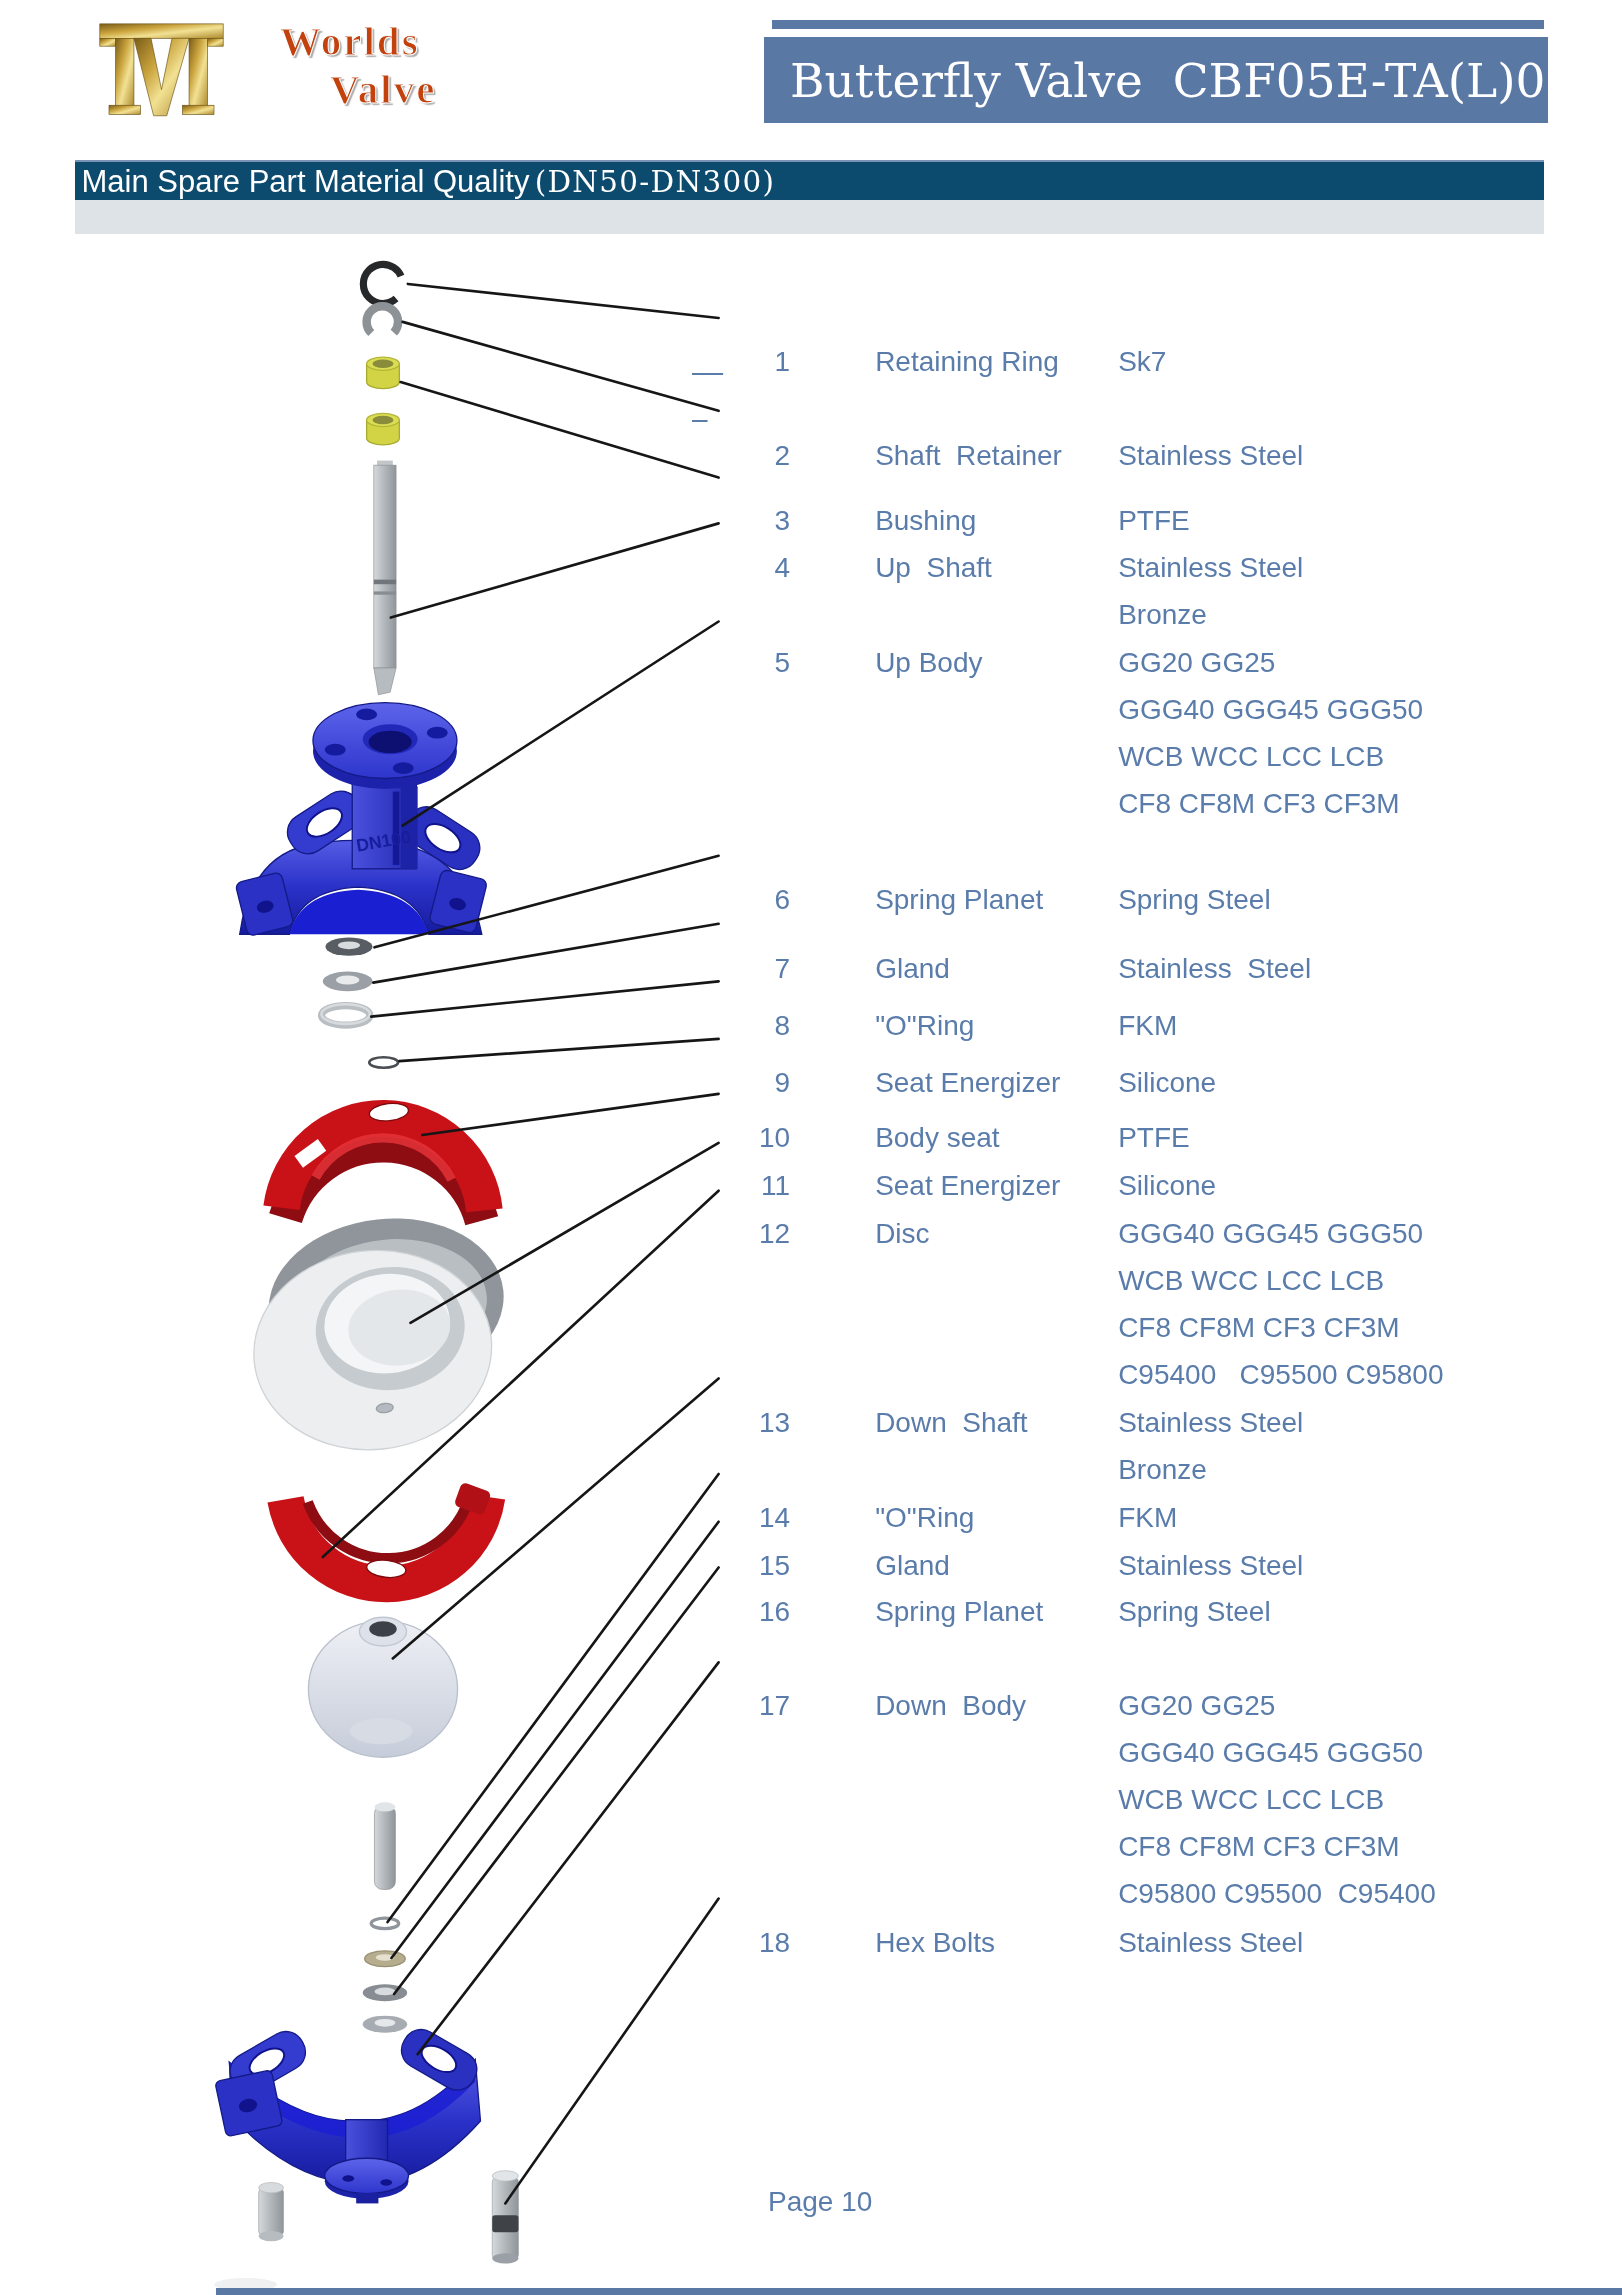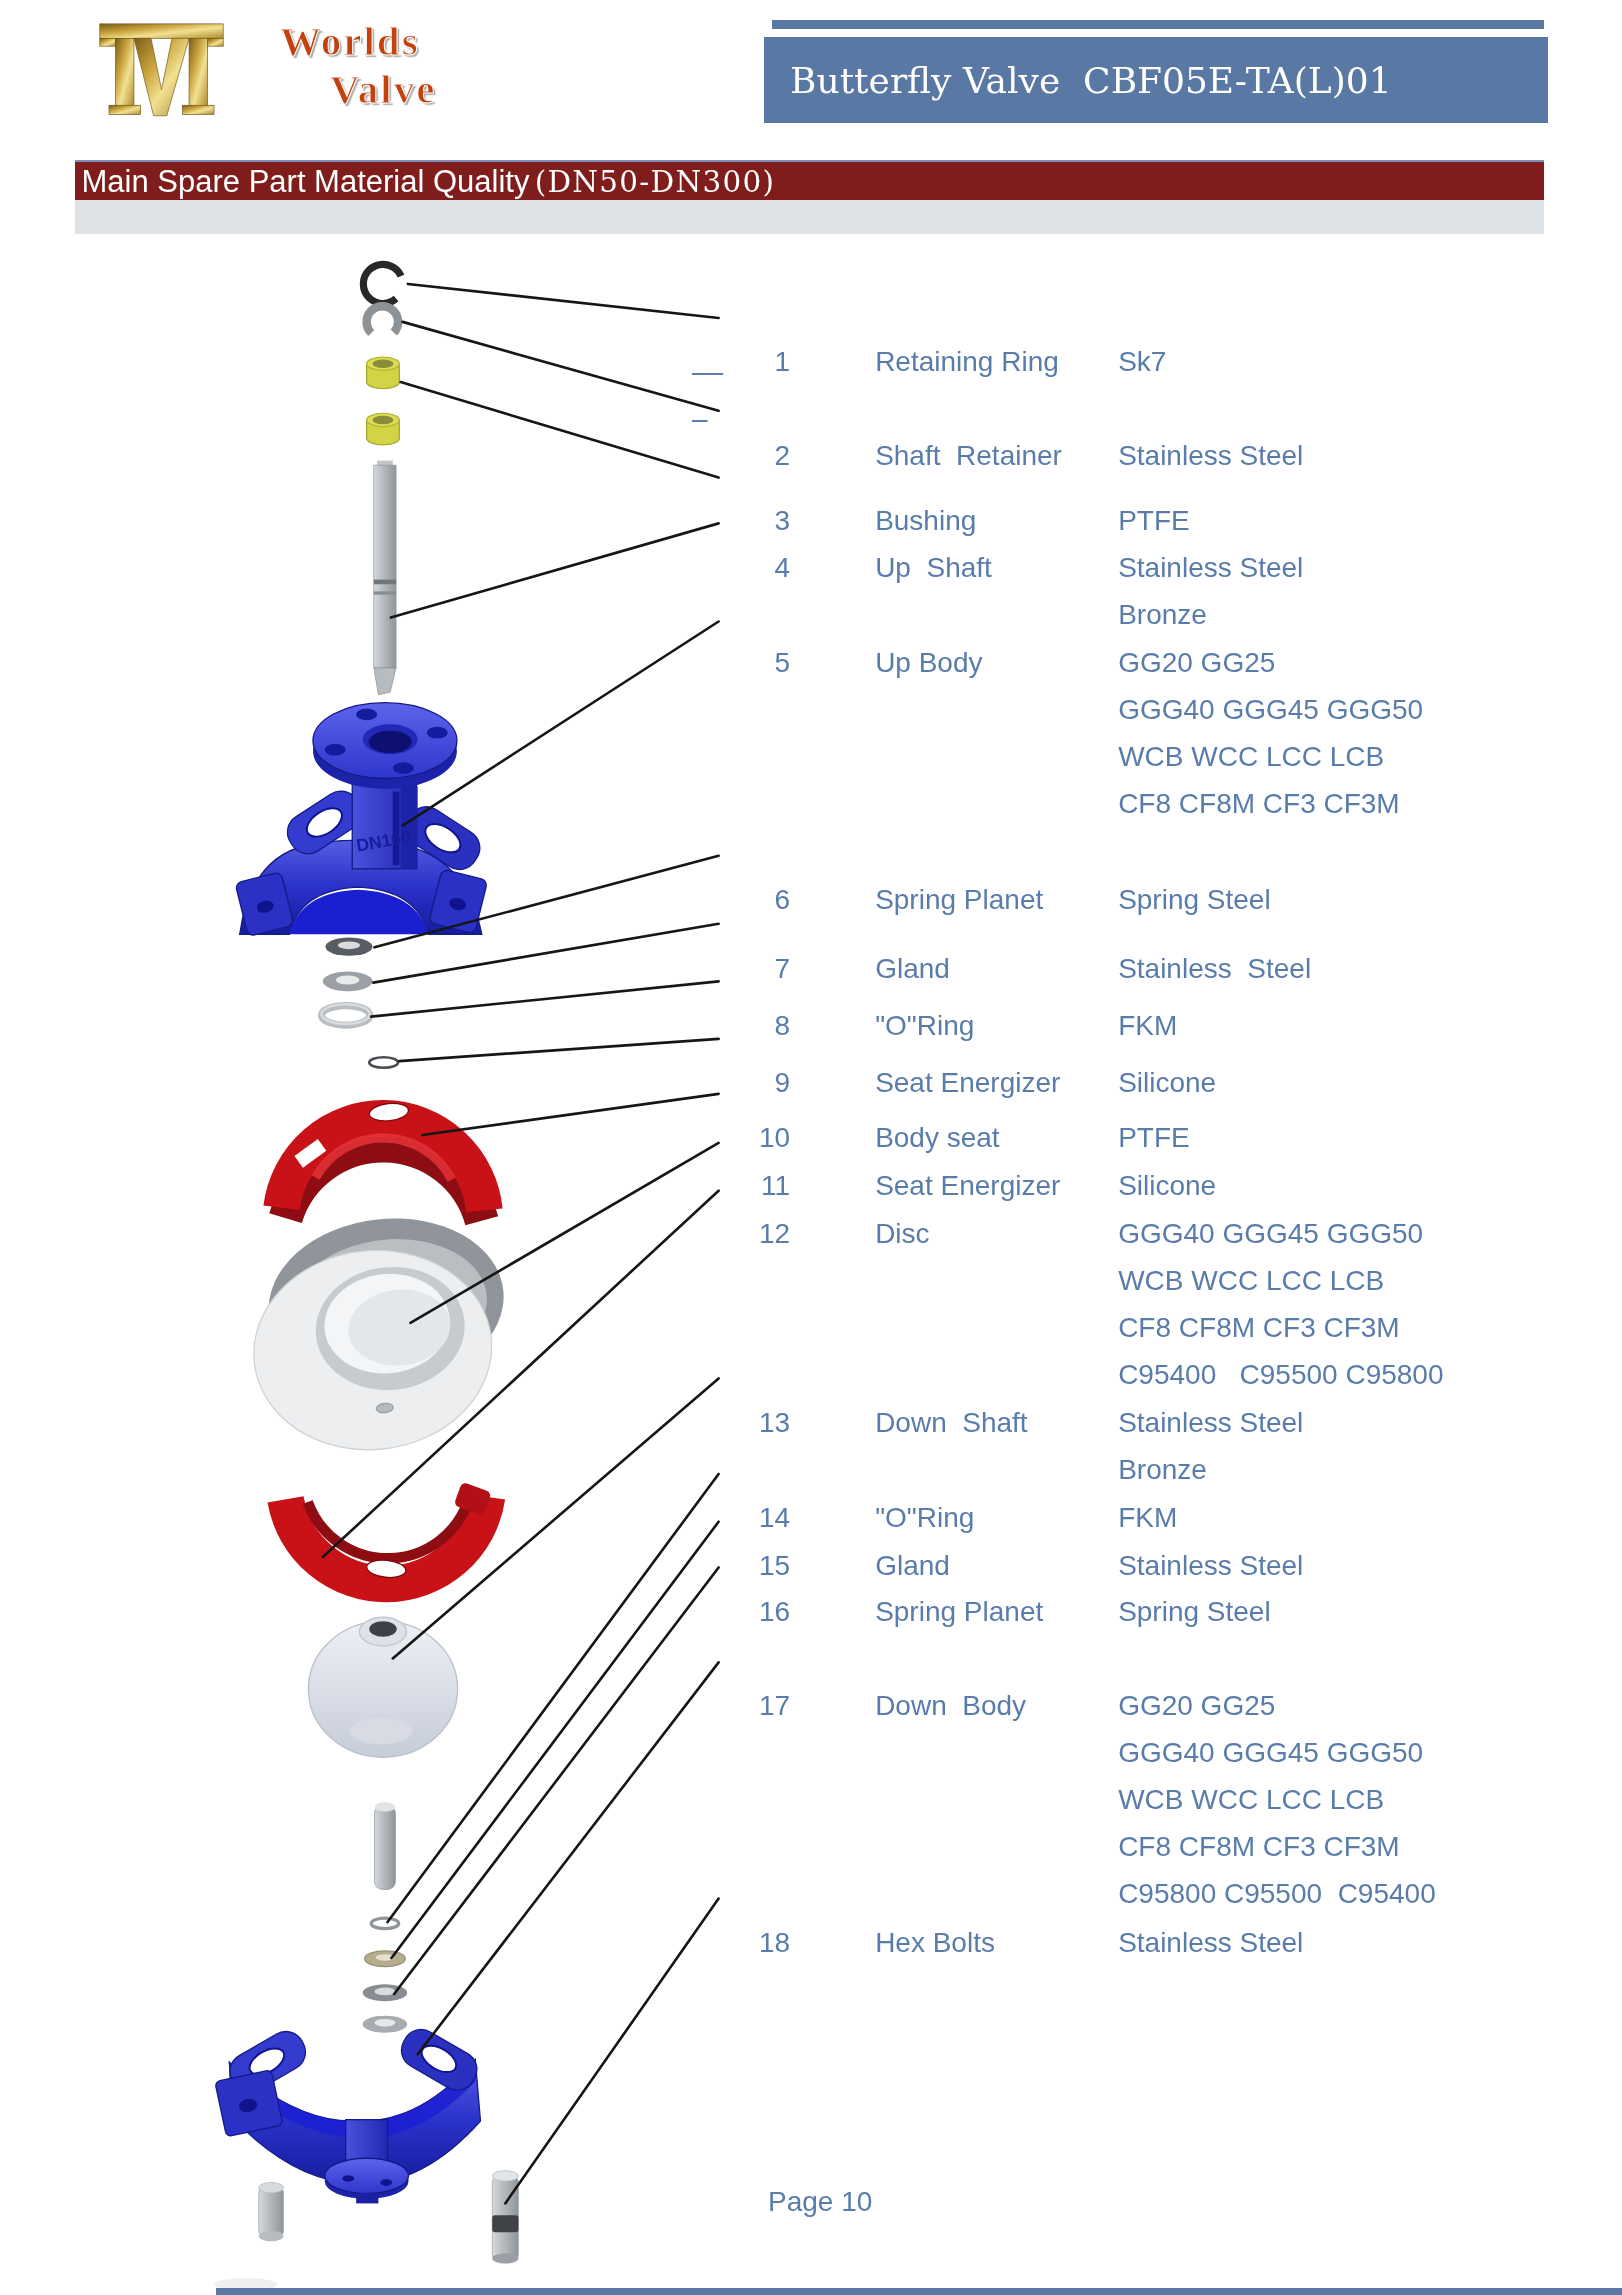--- a/index.html
+++ b/index.html
@@ -17,25 +17,25 @@
     text-shadow:2px 2px 1.3px rgba(60,60,60,.45);
     white-space:pre;
   }
   
   .top-rule{position:absolute;left:772px;top:19.6px;width:772px;height:9.2px;background:#5a78a4;}
   .title-box{
     position:absolute;left:764px;top:37px;width:784px;height:86px;background:#5a78a4;
     display:flex;align-items:center;
   }
   .title-box .t{
-    margin-left:26px;color:#ffffff;font-family:"DejaVu Serif",serif;font-size:36px;white-space:pre;
+    margin-left:26px;color:#ffffff;font-family:"DejaVu Serif",serif;font-size:47px;white-space:pre;
   }
   
   .section-bar{
-    position:absolute;left:75px;top:160px;width:1469px;height:39px;background:#7f1d1d;
+    position:absolute;left:75px;top:160px;width:1469px;height:39px;background:#0c4a6e;
     display:flex;align-items:center;border-top:2px solid #7a92b5;
   }
   .sec-main{margin-left:6.5px;color:#ffffff;font-size:31px;white-space:pre;}
   .sec-range{color:#ffffff;font-family:"DejaVu Serif",serif;font-size:29.4px;margin-left:5.2px;letter-spacing:1.3px;white-space:pre;}
   .section-sub{position:absolute;left:75px;top:200px;width:1469px;height:34px;background:#dde3e7;}
   
   #parts .row{position:absolute;left:692px;color:#5a7cab;font-size:28px;line-height:47px;white-space:pre;}
   #parts .num{display:inline-block;width:67px;text-align:right;vertical-align:top;}
   #parts .pname{display:inline-block;width:243px;margin-left:85px;vertical-align:top;}
   #parts .mats{display:inline-block;vertical-align:top;}

